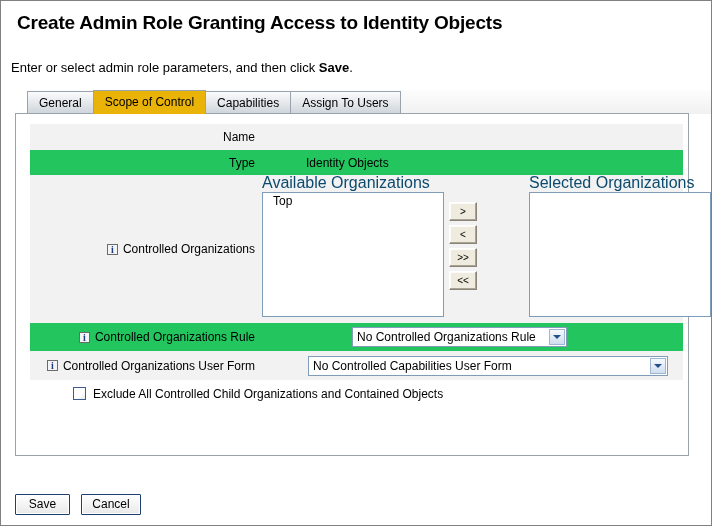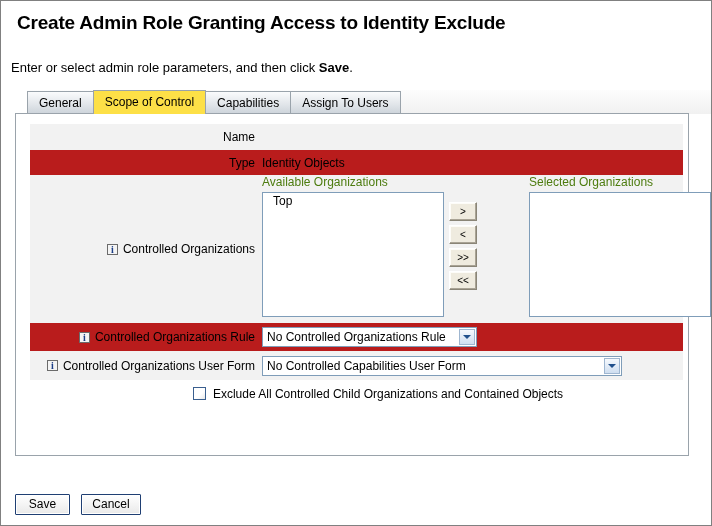--- a/index.html
+++ b/index.html
@@ -69,21 +69,21 @@
     color: #000;
     box-sizing: border-box;
     border: 1px solid #9aa3ab;
     border-bottom: none;
     background: linear-gradient(#fafbfc 0%, #e2e6ea 55%, #ccd3da 100%);
     margin-right: -1px;
     white-space: nowrap;
     text-align: center;
   }
   .tab.active {
-    background: #fde047;
+    background: #eab308;
     border-color: #9aa3ab;
     height: 24px;
     line-height: 23px;
     z-index: 5;
     margin-top: 16px;
   }
 
   
   .panel {
     position: absolute;
@@ -104,21 +104,21 @@
 
   
   .row {
     position: relative;
     box-sizing: border-box;
     width: 653px;
     display: flex;
     align-items: center;
   }
   .row.shaded { background: #f2f2f2; }
-  .row.plain  { background: #b91c1c; }
+  .row.plain  { background: #22c55e; gap: 44px; }
 
   .rowlabel {
     width: 232px;
     text-align: right;
     padding-right: 7px;
     box-sizing: border-box;
     font-size: 12px;
     white-space: nowrap;
     display: flex;
     justify-content: flex-end;
@@ -128,21 +128,21 @@
     flex: 1;
     font-size: 12px;
     white-space: nowrap;
   }
 
   .row-name  { height: 26px; }
   .row-type  { height: 25px; }
   .row-org   { height: 148px; align-items: stretch; }
   .row-rule  { height: 28px; }
   .row-form  { height: 29px; }
-  .row-excl  { height: 27px; background:#fff;justify-content:center; }
+  .row-excl  { height: 27px; background:#fff; }
 
   
   .info-icon {
     display: inline-block;
     width: 11px;
     height: 11px;
     box-sizing: border-box;
     border: 1px solid #6b6b6b;
     background: #f4f4f4;
     color: #1b3d86;
@@ -163,25 +163,25 @@
     flex: 1;
     height: 148px;
   }
   .list-col {
     position: absolute;
     top: 0;
   }
   .list-col.available { left: 0px; width: 182px; }
   .list-col.selected  { left: 219px; width: 182px; padding-left: 48px; }
   .list-caption {
-    font-size: 12px;
+    font-size: 16px;
     height: 17px;
     line-height: 15px;
     white-space: nowrap;
-    color: #4d7c0f;
+    color: #0c4a6e;
   }
   .listbox {
     box-sizing: border-box;
     width: 182px;
     height: 125px;
     border: 1px solid #7f9db9;
     background: #ffffff;
     padding: 1px 2px;
     overflow: hidden;
   }
@@ -223,20 +223,21 @@
   
   .sel {
     position: relative;
     display: inline-block;
     box-sizing: border-box;
     height: 20px;
     border: 1px solid #7f9db9;
     background: #ffffff;
     vertical-align: middle;
     cursor: default;
+    margin-left: 46px;
   }
   .sel .sel-text {
     position: absolute;
     left: 4px;
     top: 0;
     height: 18px;
     line-height: 18px;
     font-size: 12px;
     white-space: nowrap;
     color: #000;
@@ -305,21 +306,21 @@
     border-radius: 1px;
     box-shadow: inset 0 0 0 1px #ffffff;
     cursor: default;
   }
 </style>
 </head>
 <body>
 
 <div id="page">
 
-  <div class="page-title">Create Admin Role Granting Access to Identity Exclude</div>
+  <div class="page-title">Create Admin Role Granting Access to Identity Objects</div>
 
   <div class="page-subtitle">
     <span>Enter or select admin role parameters, and then click </span><b>Save</b><span>.</span>
   </div>
 
   <div class="tabbar"></div>
 
   <div class="tabs">
     <div class="tab">
       <span>General</span>

